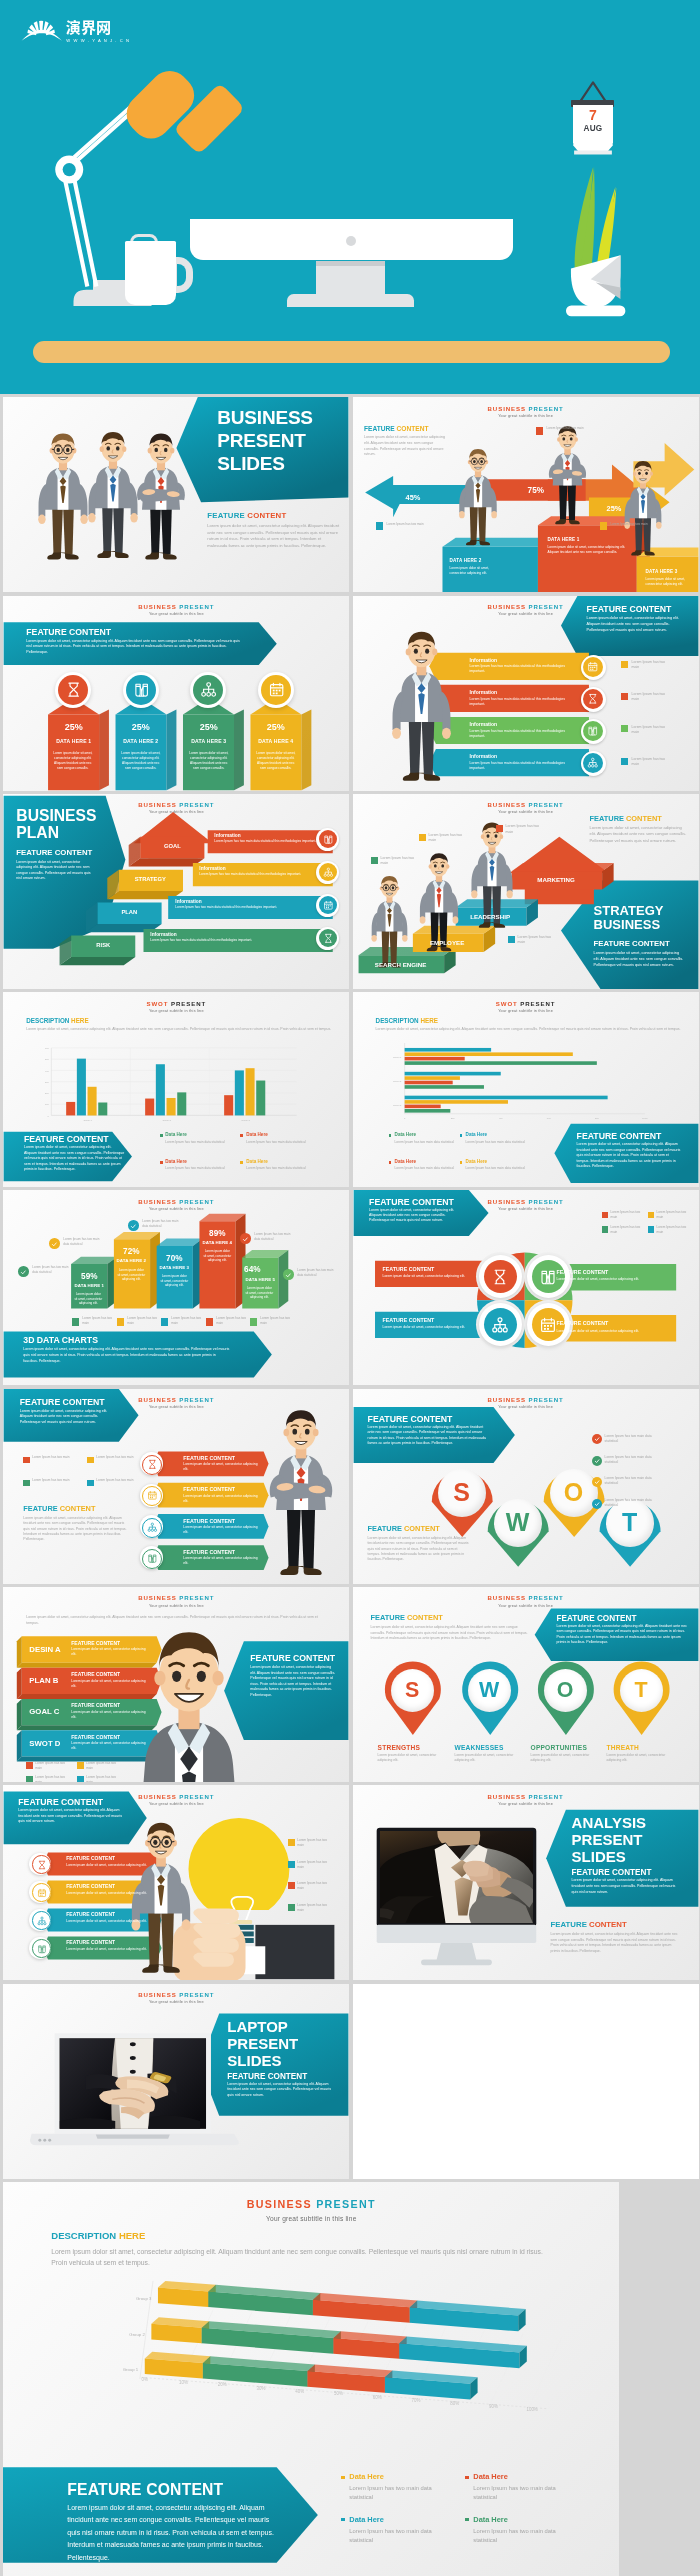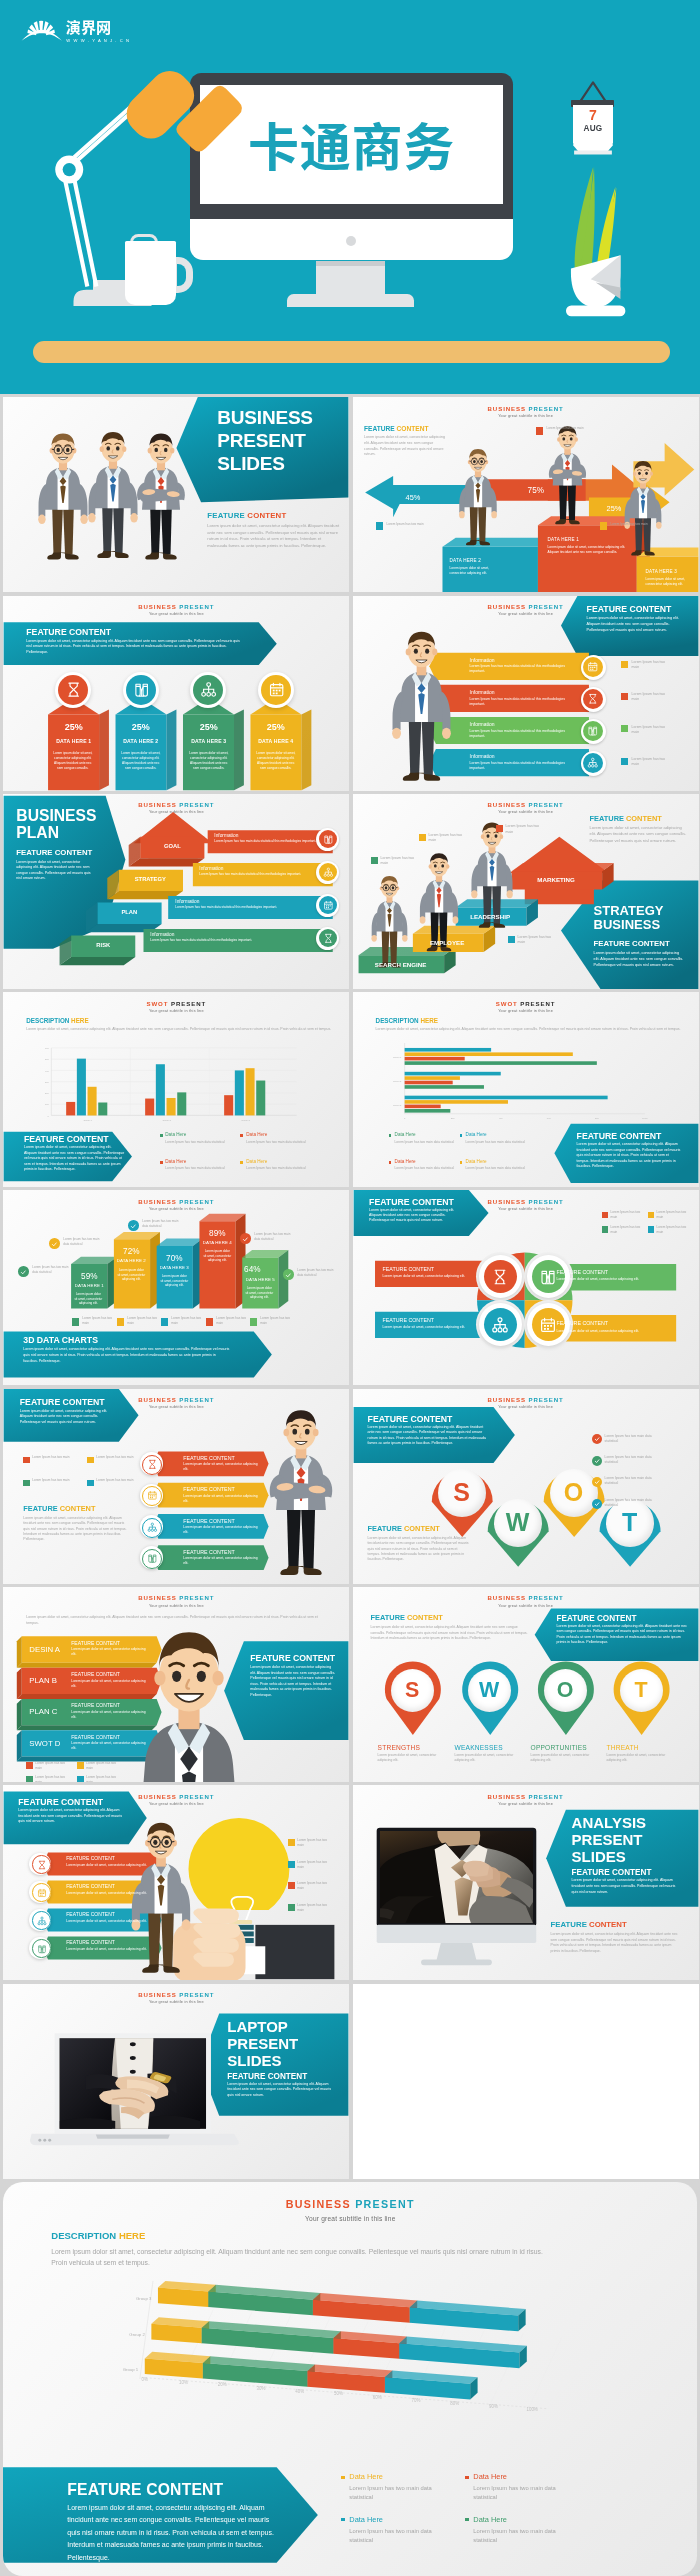--- a/index.html
+++ b/index.html
@@ -30,29 +30,29 @@
      border-bottom:none;border-radius:8.2px 8.2px 0 0;box-sizing:border-box;}
   .cal{position:absolute;left:573px;top:105px;width:40px;height:38px;background:#fff;}
   .cal-bar{position:absolute;left:571px;top:100px;width:43px;height:7.4px;background:#3e4248;border-radius:0.8px;}
   .cal-day{position:absolute;left:573px;top:108px;width:40px;text-align:center;font-size:14px;font-weight:700;color:#ea5a2d;line-height:1;}
   .cal-mon{position:absolute;left:573px;top:124px;width:40px;text-align:center;font-size:8.2px;font-weight:700;color:#3e4248;letter-spacing:0.3px;}
 
   
   .grid{display:flex;flex-wrap:wrap;gap:3.3px;padding:3.3px 0 0 3.3px;box-sizing:border-box;width:701px;}
   .slide{width:346px;height:195px;background:#fff;position:relative;overflow:hidden;
      font-size:5px;line-height:1.35;}
-  .slide.big{width:694px;height:394px;border-radius:20px;}
+  .slide.big{width:616px;height:394px;}
   .sgrad{background:linear-gradient(135deg,#fdfdfd 0%,#f2f2f2 55%,#e9e9e9 100%);}
   svg{display:block;}
 
   .slide>svg{position:absolute;left:0;top:0;width:346px;height:195px;}
   svg.fig{position:absolute;}
   .slide.big svg{width:694px;height:394px;}
   .abs{position:absolute;}
-  .b{font-weight:400;}
+  .b{font-weight:700;}
   .kicker{position:absolute;left:0;right:0;top:7.4px;text-align:center;font-size:6.1px;font-weight:700;letter-spacing:0.9px;}
   .kicker .o{color:#e8532a;} .kicker .t{color:#1ba2ba;}
   .ksubtitle{position:absolute;left:0;right:0;top:16.5px;text-align:center;font-size:3.8px;color:#6f6f6f;letter-spacing:0.2px;}
   .fcT{color:#1ba2ba;font-weight:700;} .fcO{color:#e8532a;font-weight:700;} .fcY{color:#f0b21f;font-weight:700;}
   .lor{color:#a6a6a6;font-size:4.1px;line-height:1.58;}
   .lorw{color:#ffffff;font-size:4.1px;line-height:1.55;}
 </style>
 </head>
 <body>
 
@@ -78,25 +78,20 @@
 
     <svg class="lampbase" viewBox="0 0 96 32">
         <path d="M24 0 L64 0 L64 12 L96 12 L96 32 L0 32 L0 26 Q0 12 16 12 L24 12 Z" fill="#e3e5e7"></path>
       </svg>
 
     <div class="mugspoon"></div>
     <div class="mughandle"></div>
     <div class="mugshade"></div>
     <div class="mug"></div>
 
-    <div class="monitor">
-      <div class="mon-screen">
-        <div class="mon-title">卡通商务</div>
-      </div>
-    </div>
     <div class="mon-body"></div>
     <div class="mon-dot"></div>
     <div class="mon-neck"></div>
     <div class="mon-neck-top"></div>
     <div class="mon-foot"></div>
 
     <svg style="position:absolute;left:33px;top:49px;width:214px;height:256px" viewBox="0 0 260 310">
       <g stroke="#ffffff" stroke-width="5" fill="none">
         <path d="M50 131 L142 49"></path>
         <path d="M39 148 L131 66"></path>
@@ -1254,21 +1249,21 @@
       <path d="M53 24 Q57 21 61 24" stroke="#3d2810" stroke-width="1.6" fill="none" stroke-linecap="round"></path>
       <path d="M50 32 Q47 37 50 37" stroke="#dba474" stroke-width="1.3" fill="none" stroke-linecap="round"></path>
       <path d="M42 40 Q50 49 58 40 Z" fill="#ffffff" stroke="#3a2c1e" stroke-width="1" stroke-linejoin="round"></path>
     </svg>
     <div class="abs b" style="left:26px;top:58px;color:#fff;font-size:7.8px;">DESIN A</div>
     <div class="abs b" style="left:68px;top:53px;color:#fff;font-size:5px;">FEATURE CONTENT</div>
     <div class="abs lorw" style="left:68px;top:60px;width:79px;font-size:3.3px;line-height:1.5;">Lorem ipsum dolor sit amet, consectetur adipiscing elit.</div>
         <div class="abs b" style="left:26px;top:89px;color:#fff;font-size:7.8px;">PLAN B</div>
     <div class="abs b" style="left:68px;top:84px;color:#fff;font-size:5px;">FEATURE CONTENT</div>
     <div class="abs lorw" style="left:68px;top:92px;width:79px;font-size:3.3px;line-height:1.5;">Lorem ipsum dolor sit amet, consectetur adipiscing elit.</div>
-        <div class="abs b" style="left:26px;top:120px;color:#fff;font-size:7.8px;">PLAN C</div>
+        <div class="abs b" style="left:26px;top:120px;color:#fff;font-size:7.8px;">GOAL C</div>
     <div class="abs b" style="left:68px;top:115px;color:#fff;font-size:5px;">FEATURE CONTENT</div>
     <div class="abs lorw" style="left:68px;top:123px;width:79px;font-size:3.3px;line-height:1.5;">Lorem ipsum dolor sit amet, consectetur adipiscing elit.</div>
         <div class="abs b" style="left:26px;top:152px;color:#fff;font-size:7.8px;">SWOT D</div>
     <div class="abs b" style="left:68px;top:147px;color:#fff;font-size:5px;">FEATURE CONTENT</div>
     <div class="abs lorw" style="left:68px;top:154px;width:79px;font-size:3.3px;line-height:1.5;">Lorem ipsum dolor sit amet, consectetur adipiscing elit.</div>
     <div class="abs" style="left:247px;top:66px;color:#fff;font-size:8.7px;font-weight:700;">FEATURE CONTENT</div>
     <div class="abs lorw" style="left:247px;top:78px;width:87px;font-size:3.6px;line-height:1.55;">Lorem ipsum dolor sit amet, consectetur adipiscing elit. Aliquam tincidunt ante nec sem congue convallis. Pellentesque vel mauris quis nisl ornare rutrum in id risus. Proin vehicula ut sem et tempus. Interdum et malesuada fames ac ante ipsum primis in faucibus. Pellentesque.</div>
     <div class="abs" style="left:23px;top:175px;width:6.6px;height:6.6px;background:#e0512c;"></div>
     <div class="abs lor" style="left:32px;top:174px;width:33px;font-size:3.1px;line-height:1.45;">Lorem Ipsum has two main</div>
     <div class="abs" style="left:74px;top:175px;width:6.6px;height:6.6px;background:#f0b21f;"></div>

